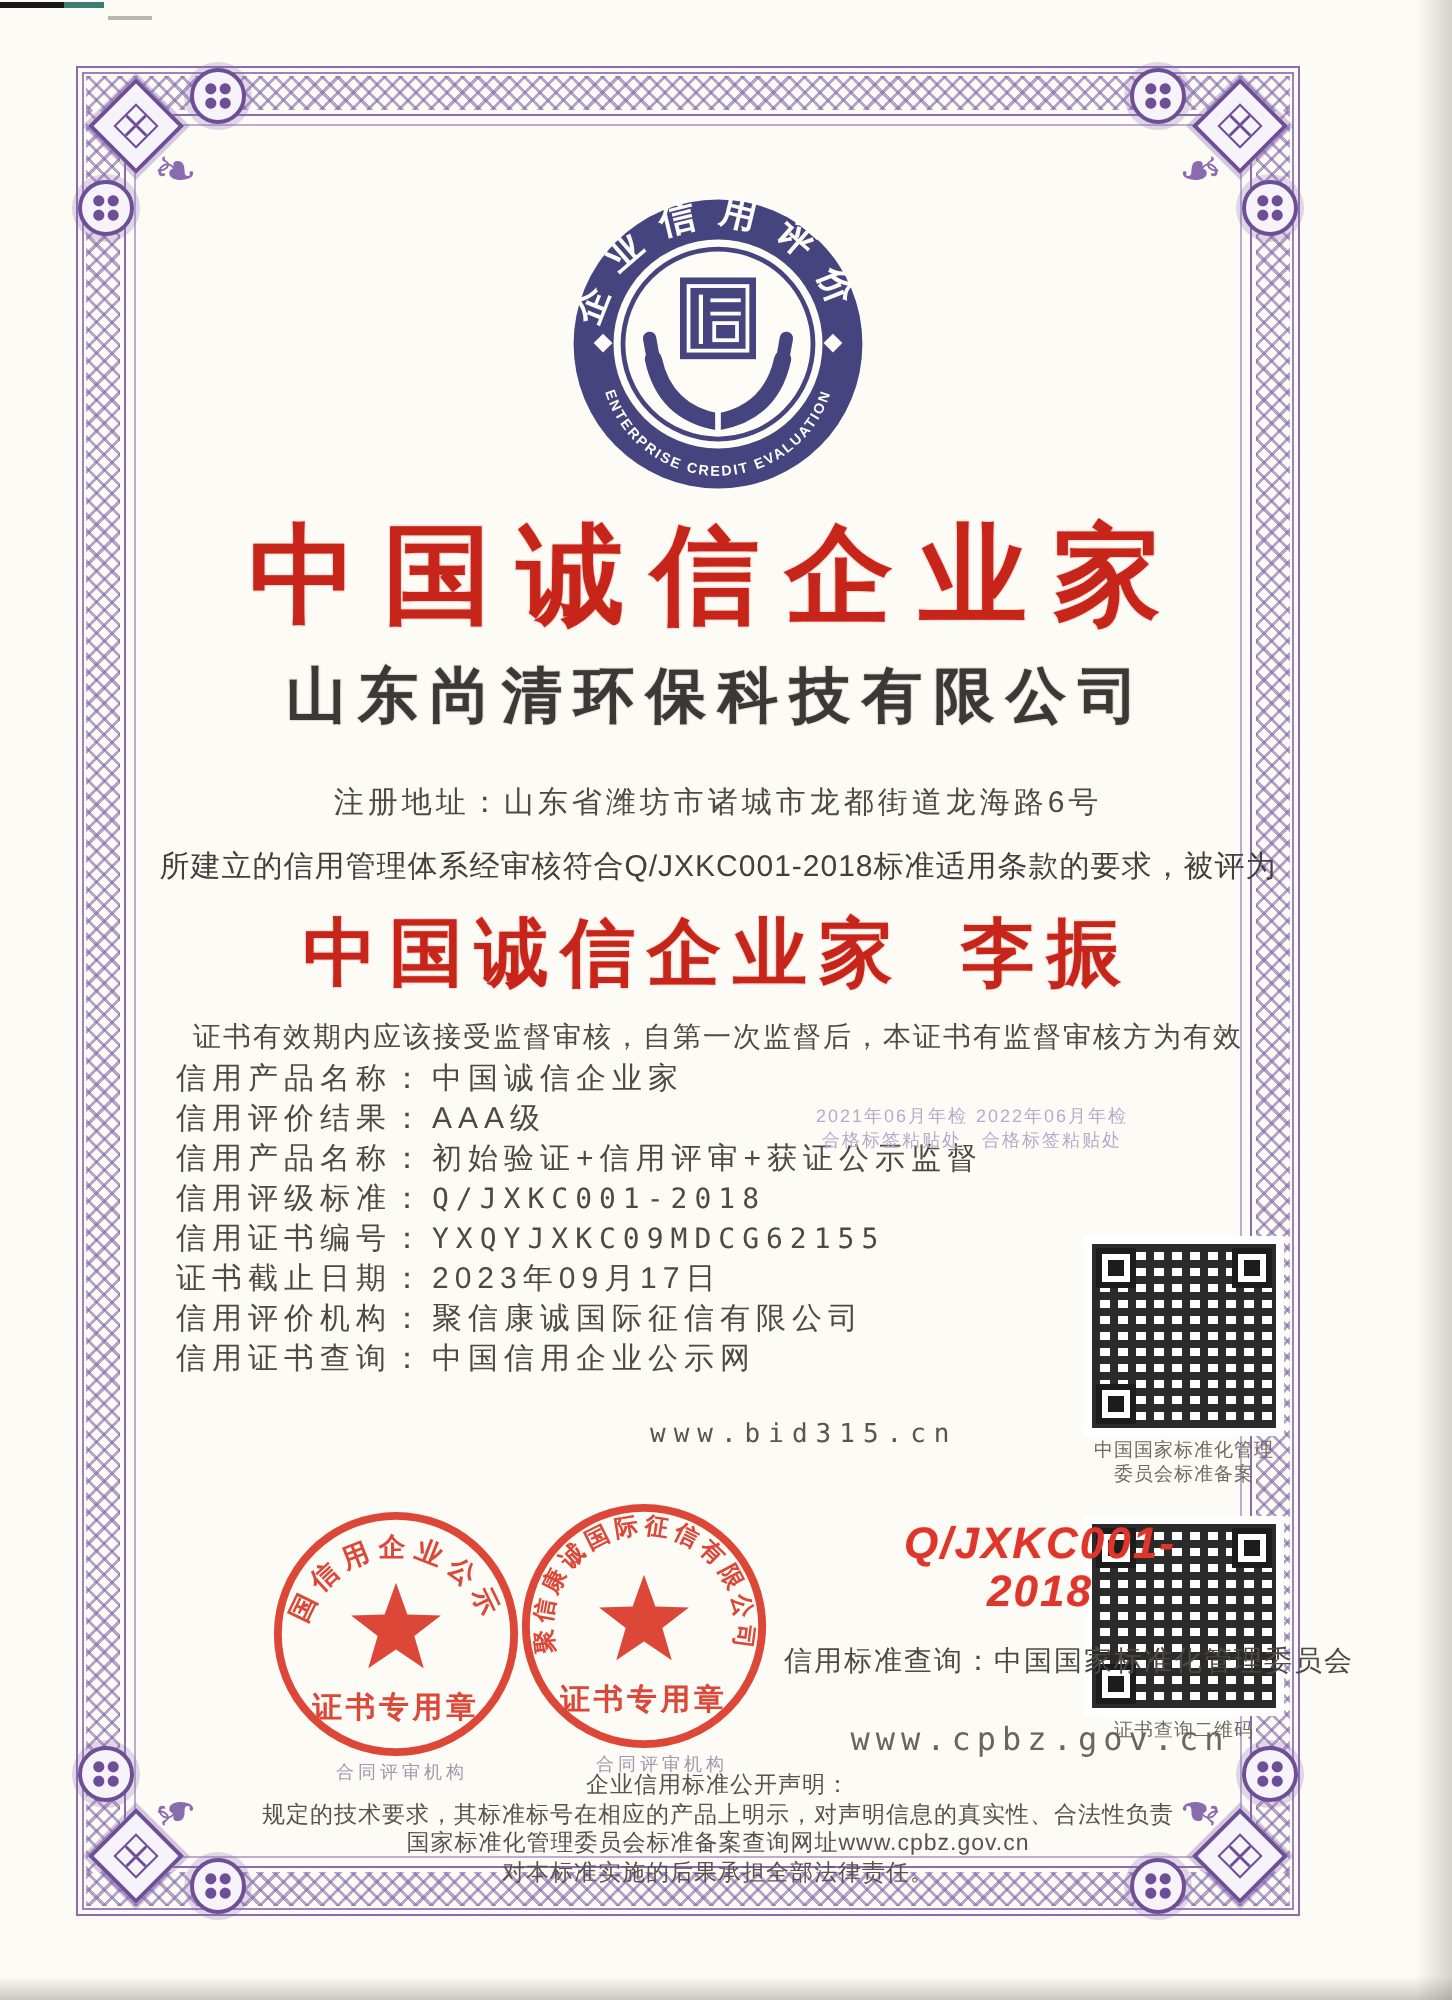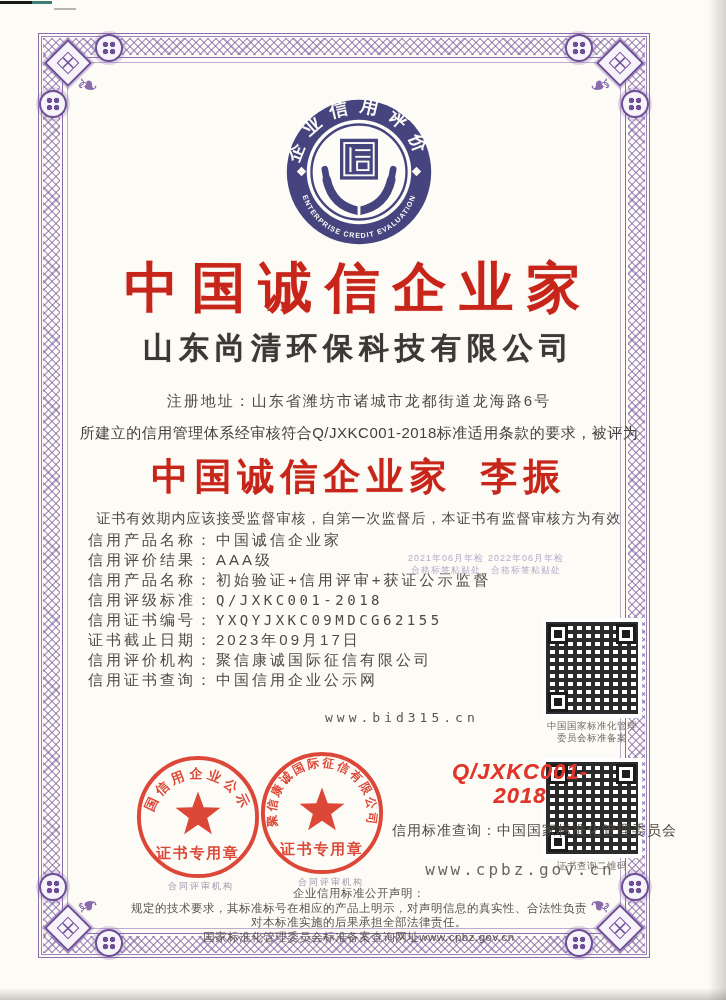--- a/index.html
+++ b/index.html
@@ -269,18 +269,18 @@
           <div>2018</div>
         </div>
         <div class="std-query">信用标准查询：中国国家标准化管理委员会</div>
         <div class="std-url">www.cpbz.gov.cn</div>
       </div>
     </div>
 
     <div class="decl">
       <div>企业信用标准公开声明：</div>
       <div>规定的技术要求，其标准标号在相应的产品上明示，对声明信息的真实性、合法性负责</div>
+      <div>国家标准化管理委员会标准备案查询网址www.cpbz.gov.cn</div>
       <div>对本标准实施的后果承担全部法律责任。</div>
-      <div>国家标准化管理委员会标准备案查询网址www.cpbz.gov.cn</div>
     </div>
 
   </div>
 </div>
 
 </body></html>

